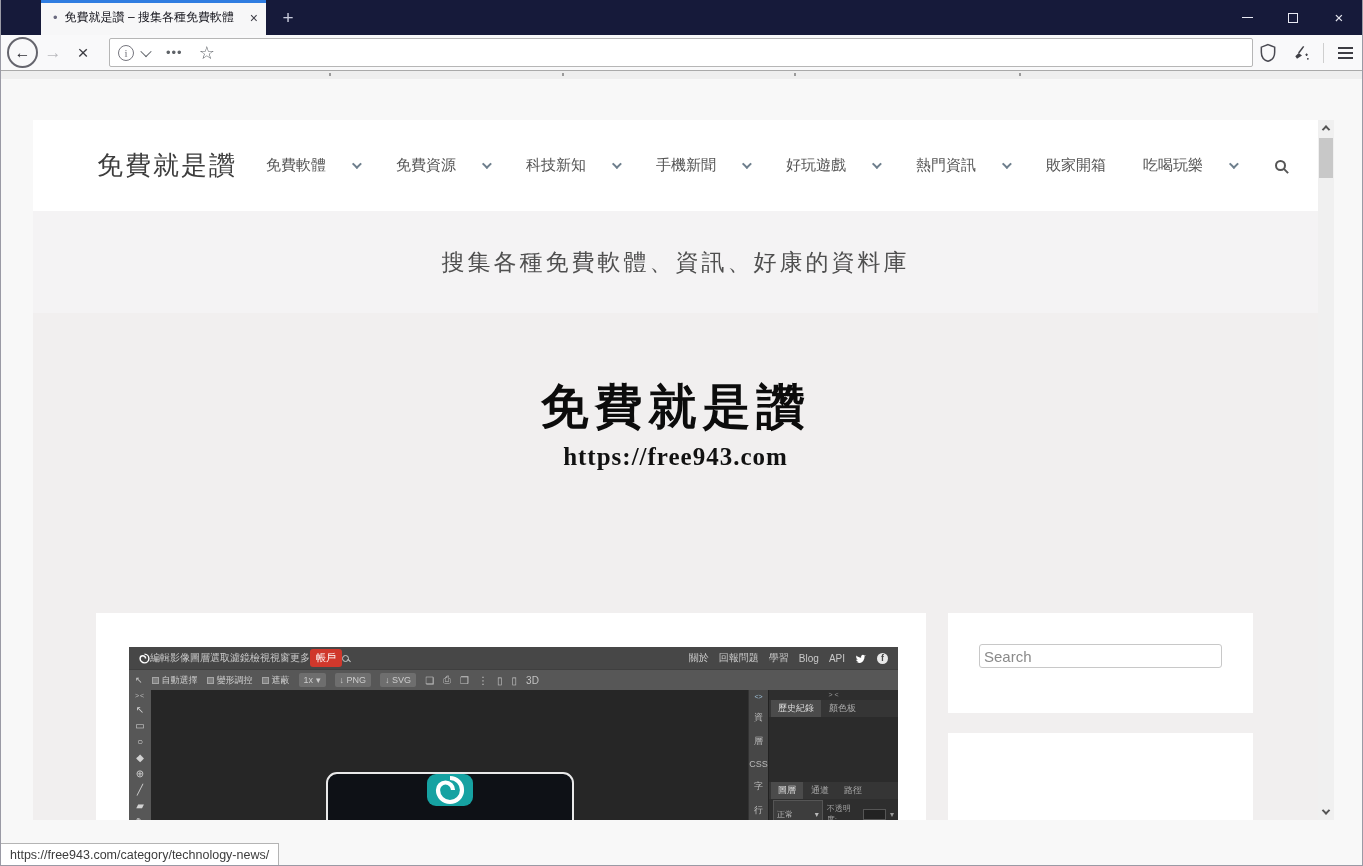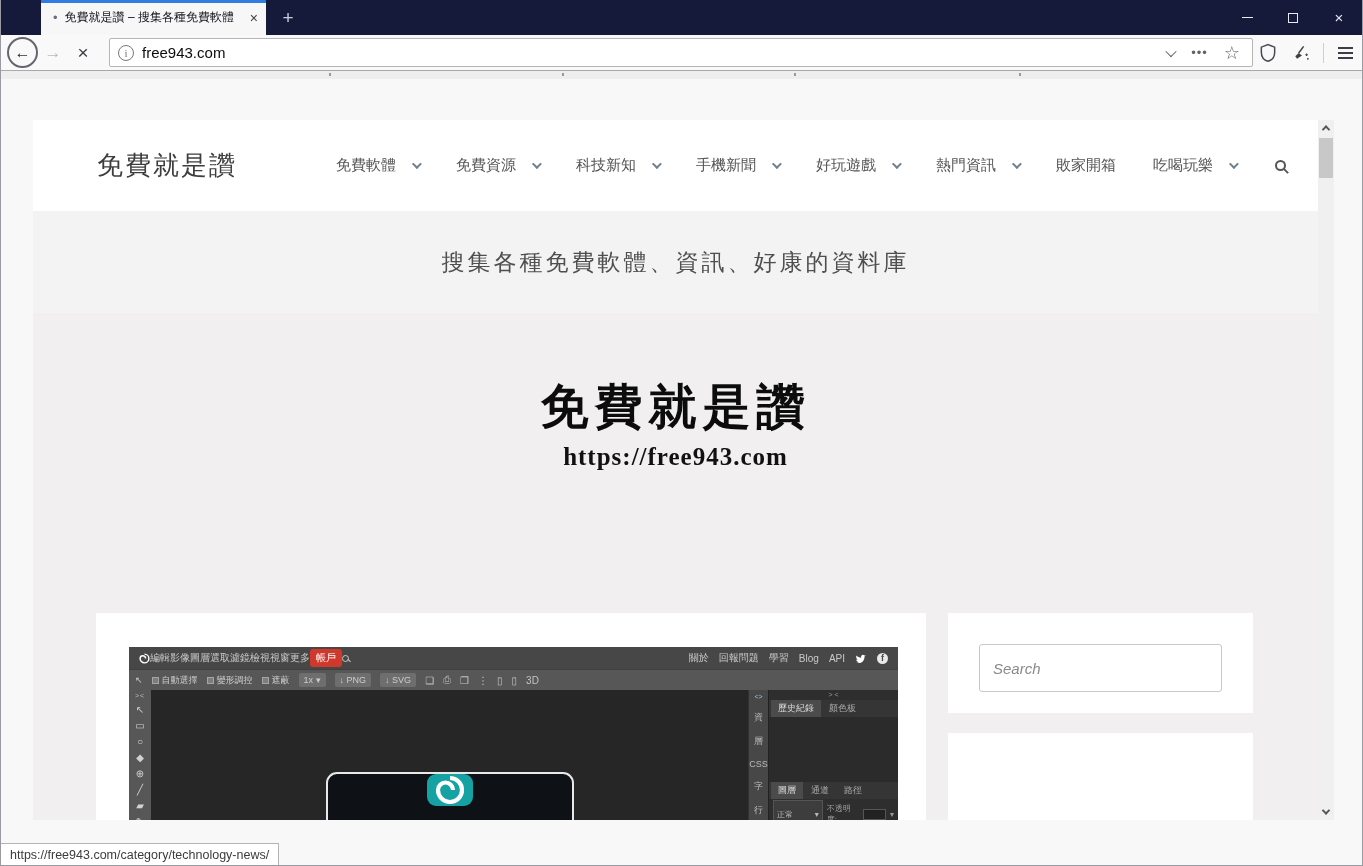--- a/index.html
+++ b/index.html
@@ -53,21 +53,21 @@
   
   .page-strip { position:absolute; left:0; top:71px; width:100%; height:8px; background:#eeeeee; }
   .tick { position:absolute; top:2px; width:2px; height:3px; background:#9a9a9a; }
 
   
   .site { position:absolute; left:32px; top:120px; width:1285px; height:700px; background:#f1efef; overflow:hidden; }
   .site-header { position:relative; width:100%; height:91px; background:#ffffff; display:flex; align-items:center; }
   .site-title { font-family:"Liberation Serif","DejaVu Serif",serif; font-size:26px; color:#3d3d3d;
                 letter-spacing:2px; margin-left:64px; }
   .site-nav { position:absolute; right:32px; top:0; height:91px; display:flex; align-items:center; gap:37px; }
-  .nav-item { display:flex; align-items:center; gap:16px; font-size:15px; color:#545454; cursor:pointer; }
+  .nav-item { display:flex; align-items:center; gap:26px; font-size:15px; color:#545454; cursor:pointer; }
   .nav-chev { width:7px; height:7px; border-right:2px solid #6e7f8d; border-bottom:2px solid #6e7f8d;
               transform:rotate(45deg) translateY(-2px); display:inline-block; }
   .nav-search { margin-left:2px; }
   .mag { width:11px; height:11px; border:2px solid #555; border-radius:50%; position:relative; display:inline-block; }
   .mag::after { content:''; position:absolute; width:6px; height:2px; background:#555;
                 transform:rotate(45deg); right:-5px; bottom:-3px; }
   .menu-dropdown { position:absolute; left:588px; top:91px; width:180px; background:#fcfcfc;
                    border-top:3px solid #82c3e6; box-shadow:0 3px 5px rgba(0,0,0,.08);
                    padding:17px 0 27px 0; z-index:5; }
   .dd-item { font-size:14px; color:#909090; padding:0 16px; }
@@ -78,22 +78,22 @@
   .hero-title { font-size:48px; font-weight:bold; color:#0c0c0c; letter-spacing:6px; }
   .hero-url { font-size:25px; font-weight:bold; color:#111; letter-spacing:1px; margin-top:4px;
               font-family:Liberation Serif, serif; }
 
   
   .content { display:flex; padding-left:63px; gap:22px; align-items:flex-start; }
   .article-card { width:830px; height:620px; background:#fff; padding:34px 0 0 33px; }
   .sidebar { width:305px; display:flex; flex-direction:column; gap:20px; }
   .side-card { width:305px; background:#fff; }
   .side-card.search-card { height:100px; padding:31px 0 0 31px; }
-  .search-input { width:243px; height:48px; border:1px solid #c8c8c8; border-radius:3px;
-                  font-size:15px; color:#555; padding-left:13px; outline:none;font-style:italic; }
+  .search-input { width:243px; height:24px; border:1px solid #c8c8c8; border-radius:3px;
+                  font-size:15px; color:#555; padding-left:4px; outline:none; }
   .search-input::placeholder { color:#8a8a8a; }
   .side-card.empty-card { height:240px; }
 
   
   .pp { width:769px; height:560px; background:#262626; display:flex; flex-direction:column;
         font-family:"Liberation Sans",sans-serif; }
   .pp-menubar { height:22px; background:#474747; display:flex; align-items:center; 
                 padding:0 10px; color:#c9c9c9; font-size:10px; white-space:nowrap; }
   .pp-logo { display:flex; align-items:center; }
   .pp-account { background:#d0382c; color:#fff; padding:2px 6px; border-radius:3px; }
@@ -172,21 +172,20 @@
       <div class="win-btn glyph-close">×</div>
     </div>
   </div>
 
   <div class="toolbar">
     <div class="back-btn">←</div>
     <div class="fwd-btn">→</div>
     <div class="stop-btn">×</div>
     <div class="urlbar">
       <span class="info-icon">i</span>
-      <span class="url-text">free943.com</span>
       <span class="urlbar-right">
         <span class="chev-sm"></span>
         <span class="dots">•••</span>
         <span class="star">☆</span>
       </span>
     </div>
     <div style="position:absolute; right:0; top:0; height:36px; display:flex; align-items:center;">
       <div class="tb-icon">
         <svg width="20" height="20" viewBox="0 0 24 24">
             <path d="M12 2 L20 5 V11 C20 16.5 16.5 20.6 12 22 C7.5 20.6 4 16.5 4 11 V5 Z" fill="none" stroke="#4a4a52" stroke-width="1.8"></path>

